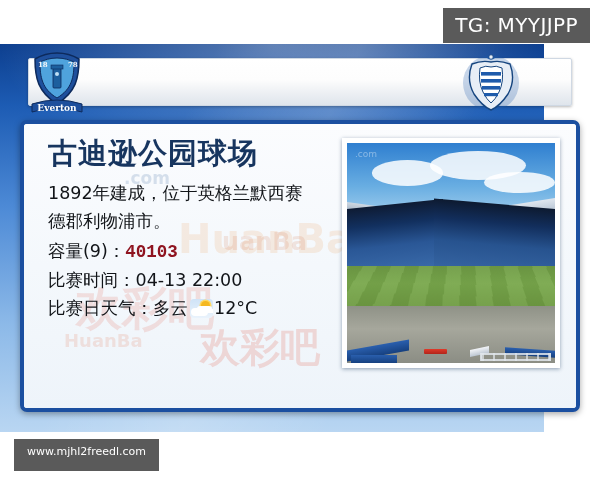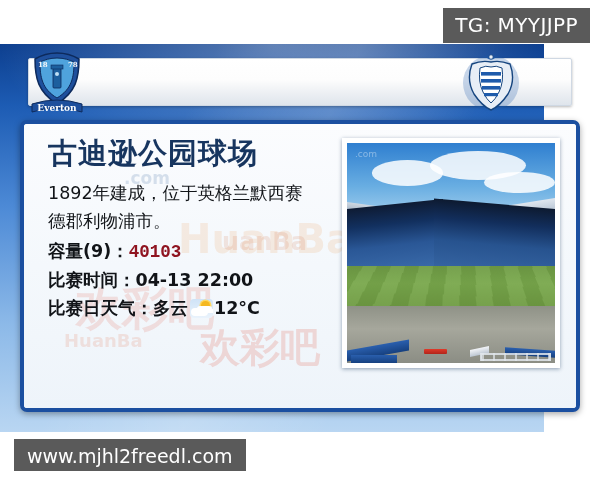--- a/index.html
+++ b/index.html
@@ -115,21 +115,21 @@
   }
   .line{
     font-size:17.5px; color:#111418; line-height:1.62;
     white-space:nowrap;
   }
   #desc{
     font-size:17.5px; color:#111418; line-height:1.62;
     width:268px; margin-bottom:1px;
   }
   .val{ color:#8f1420; font-weight:bold;font-family:Liberation Mono, monospace; }
-  .lbl{ color:#111418;font-weight:bold; }
+  .lbl{ color:#111418; }
   #weather-line{ display:flex; align-items:center; }
   #weather-icon{
     display:inline-block; width:23px; height:19px; margin:0 1px 0 2px;
     position:relative; vertical-align:-4px;
     background:linear-gradient(to bottom,#cfe3f7,#eaf3fc);
     border-radius:4px; overflow:hidden; flex:none;
   }
   #weather-icon .sun{
     position:absolute; right:3px; top:2px; width:9px; height:9px;
     border-radius:50%; background:#f5b820;
@@ -221,21 +221,21 @@
   }
 
   
   #bottom-strip{
     position:absolute; left:0; top:432px; width:600px; height:48px;
     background:#ffffff;
   }
   #url-badge{
     position:absolute; left:14px; top:7px;
     background:#5a5a5a; color:#fff;
-    font-size:19px; padding:6px 13px 4px 13px;
+    font-size:11px; padding:6px 13px 13px 13px;
     white-space:nowrap;
   }
 </style>
 </head>
 <body>
 
 <div id="top-strip">
   <div id="tg-badge">TG: MYYJJPP</div>
 </div>
 

